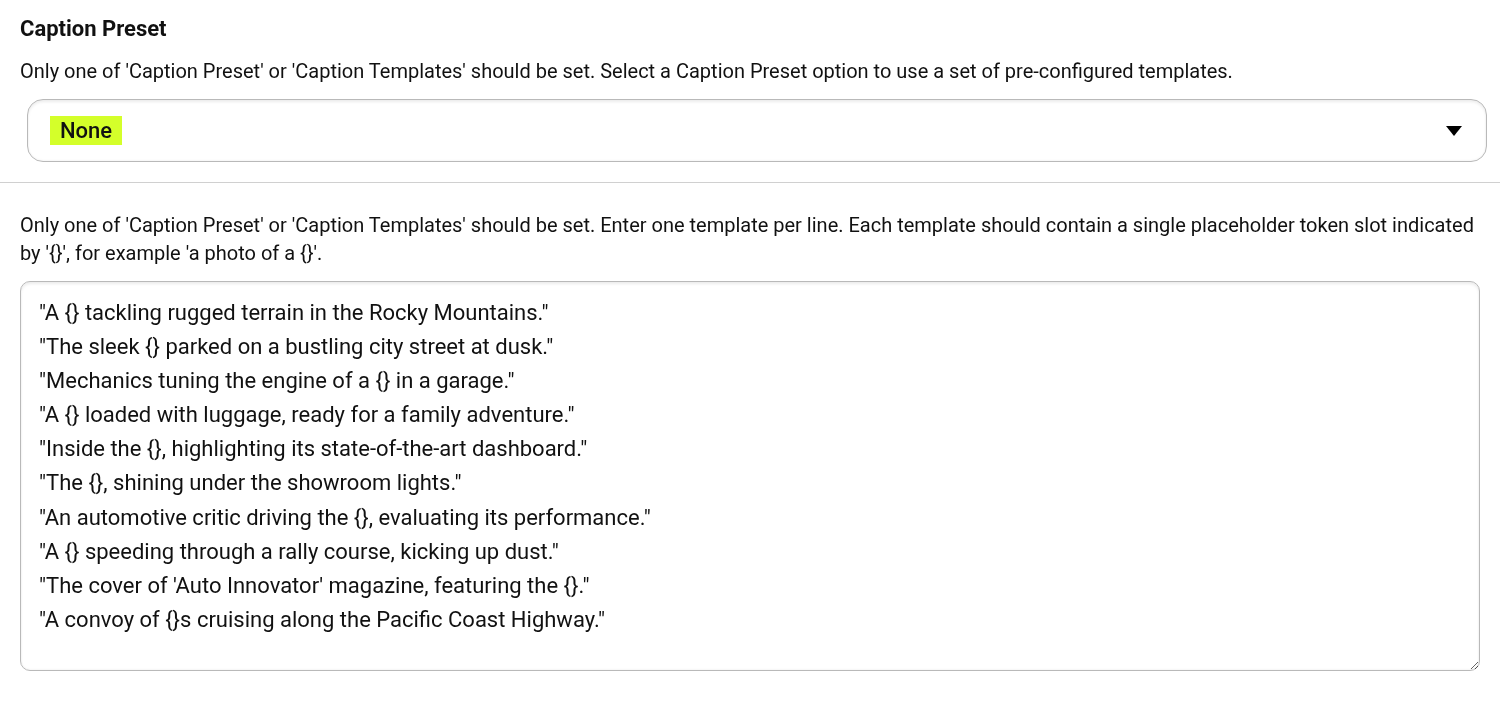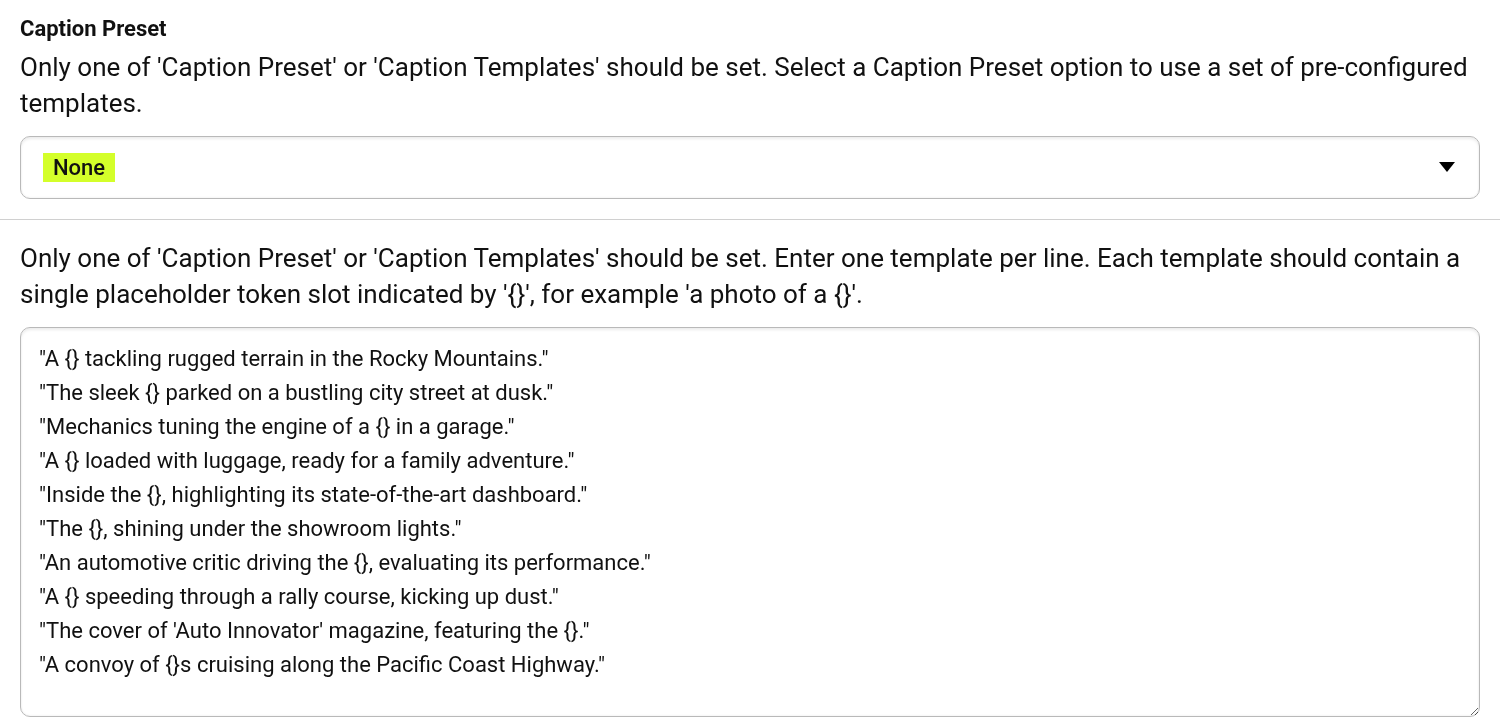--- a/index.html
+++ b/index.html
@@ -17,35 +17,36 @@
   }
   .section {
     padding: 12px 20px 20px 20px;
   }
   .section-title {
     font-weight: 700;
     font-size: 22px;
     margin: 4px 0 4px 0;
   }
   .section-desc {
-    font-size: 26px;
-    margin: 8px 0 14px 0;
+    font-size: 20px;
+    margin: 16px 0 14px 0;
     line-height: 1.4;
   }
   .select-wrap {
     position: relative;
     width: 100%;
     border: 1px solid #b9b9b9;
     background: #fff;
-    border-radius: 10px;
+    border-radius: 16px;
     box-shadow: inset 0 2px 3px rgba(0,0,0,0.08), inset 0 -1px 2px rgba(0,0,0,0.04);
     padding: 16px 48px 16px 22px;
     cursor: pointer;
     display: flex;
     align-items: center;
+    margin-left: 7px;
   }
   .select-value {
     font-size: 22px;
     font-weight: 500;
     background: #d4ff2a;
     padding: 2px 10px;
     display: inline-block;
   }
   .caret {
     position: absolute;

